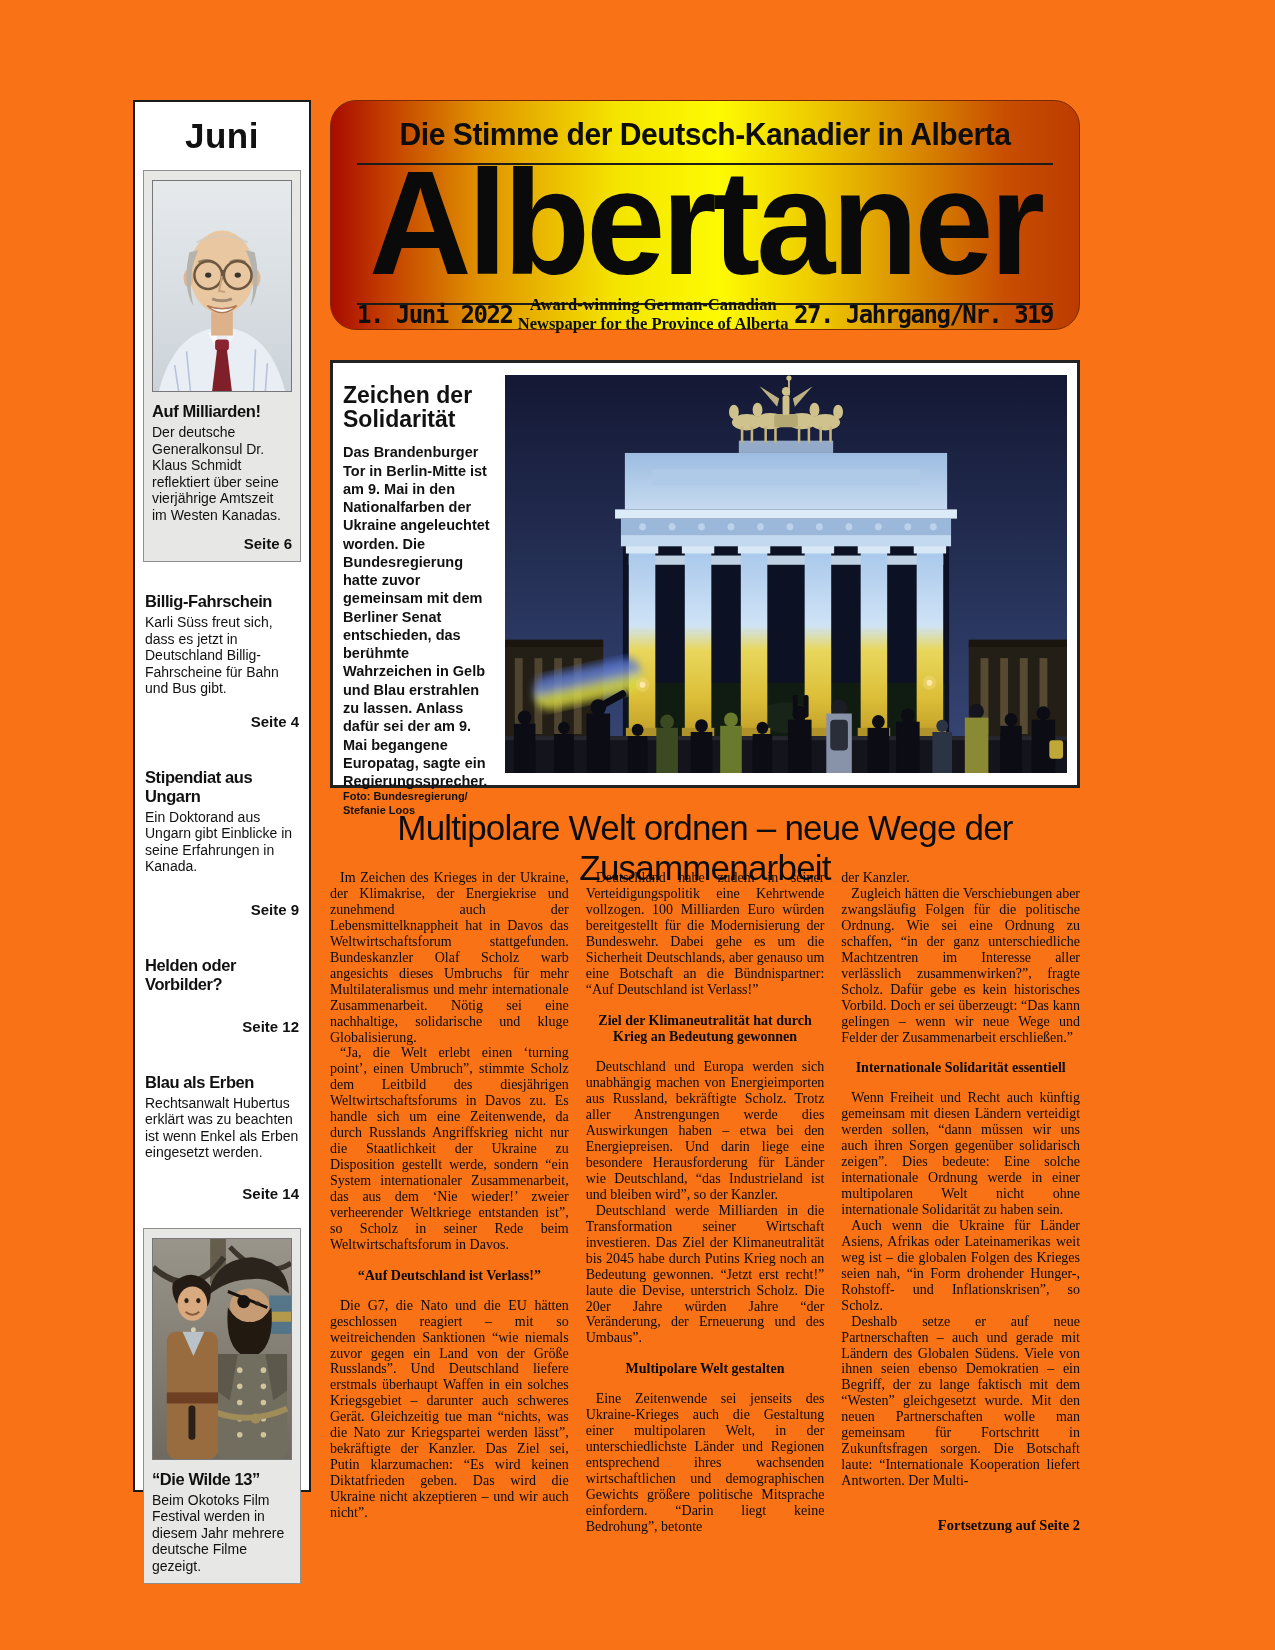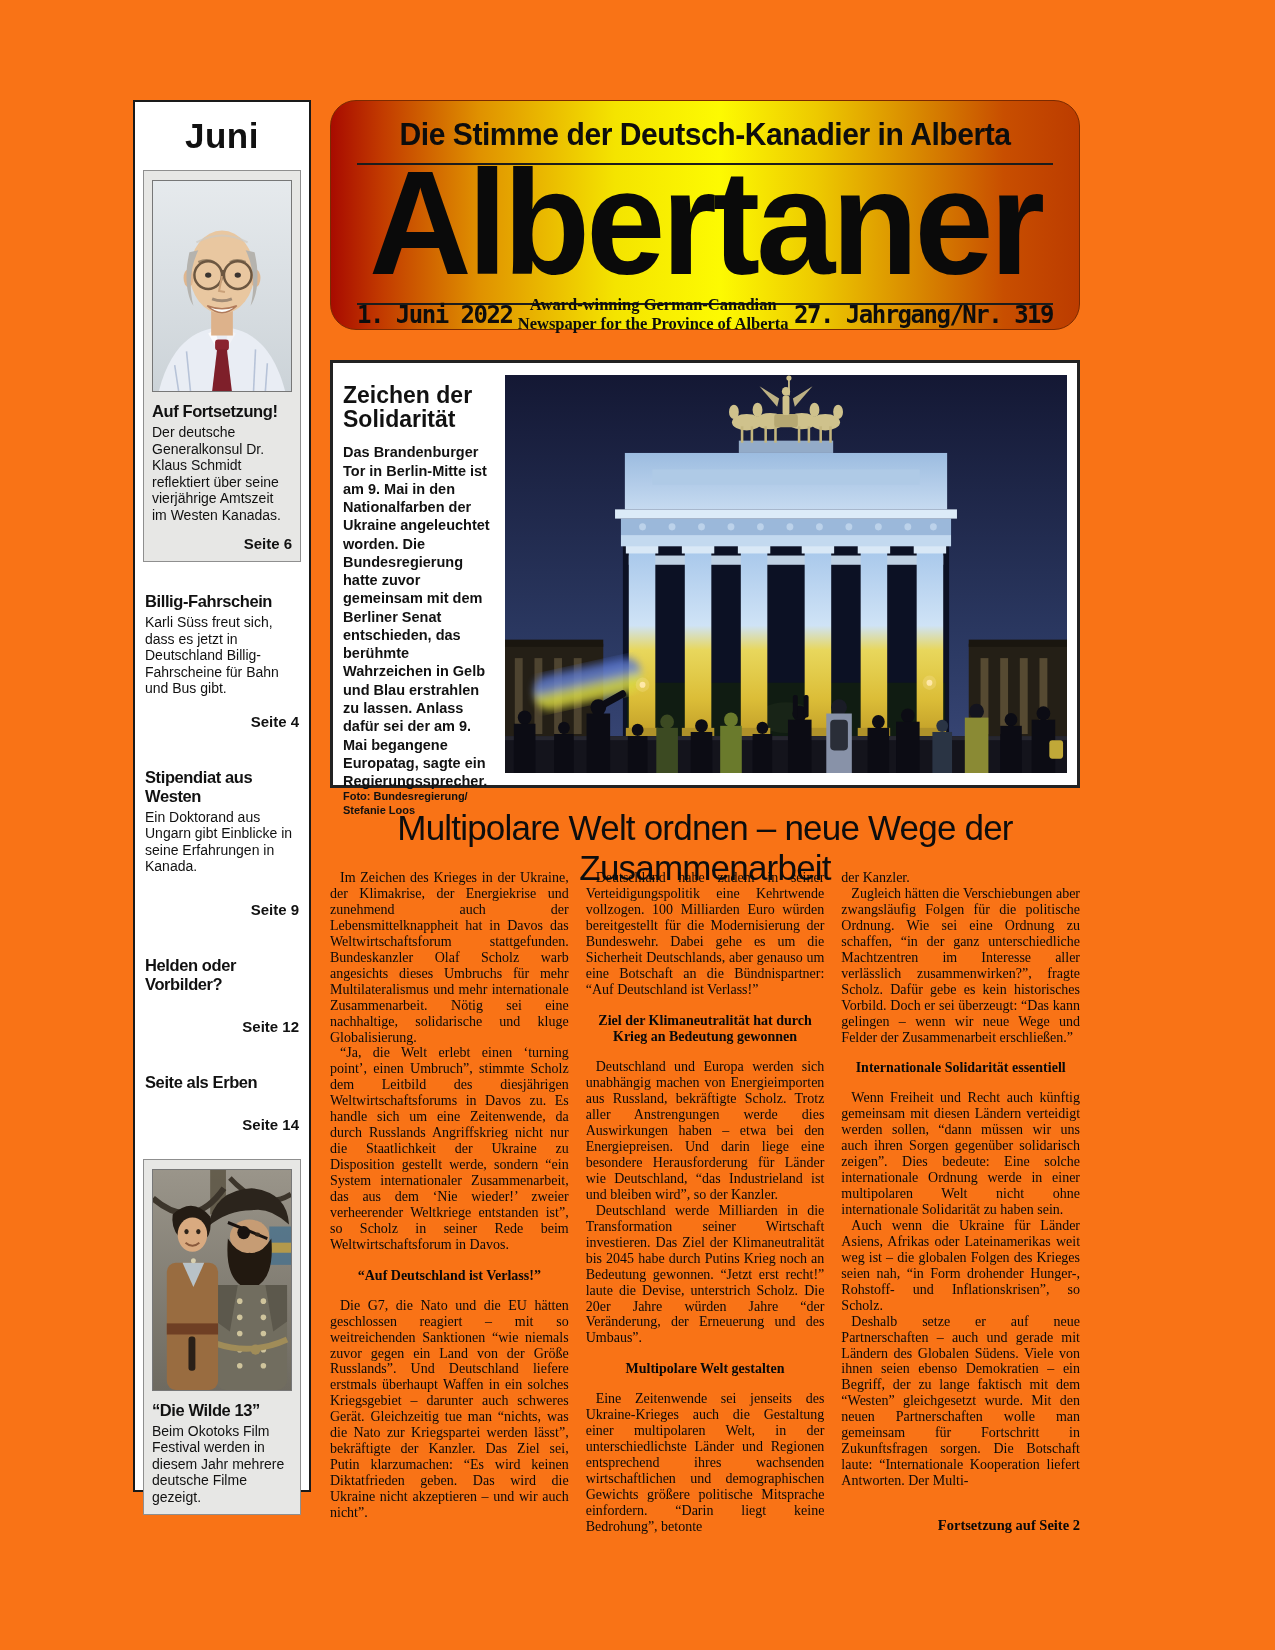--- a/index.html
+++ b/index.html
@@ -101,44 +101,45 @@
           <circle cx="56" cy="95" r="14" fill="none" stroke="#6b5640" stroke-width="2.5"></circle>
           <circle cx="86" cy="95" r="14" fill="none" stroke="#6b5640" stroke-width="2.5"></circle>
           <line x1="69" y1="91" x2="73" y2="91" stroke="#6b5640" stroke-width="2.5"></line>
           <ellipse cx="56" cy="95" rx="3.2" ry="2.6" fill="#3a3430"></ellipse>
           <ellipse cx="86" cy="95" rx="3.2" ry="2.6" fill="#3a3430"></ellipse>
           <path d="M70,96 L67,111 L73,112" stroke="#c9a078" stroke-width="2" fill="none"></path>
           <path d="M60,119 Q70,123 80,119" stroke="#a08a74" stroke-width="3" fill="none"></path>
           <path d="M55,126 Q70,140 85,126 Q70,132 55,126 Z" fill="#fdfdfb" stroke="#b07a5a" stroke-width="1.5"></path>
         </svg>
       </div>
-      <div class="teaser-title">Auf Fortsetzung!</div>
+      <div class="teaser-title">Auf Milliarden!</div>
       <div class="teaser-text">Der deutsche Generalkonsul Dr. Klaus Schmidt reflektiert über seine vierjährige Amtszeit im Westen Kanadas.</div>
       <div class="teaser-page">Seite 6</div>
     </div>
 
     <div class="white-teaser">
       <div class="teaser-title">Billig-Fahrschein</div>
       <div class="teaser-text">Karli Süss freut sich, dass es jetzt in Deutschland Billig-Fahrscheine für Bahn und Bus gibt.</div>
       <div class="teaser-page">Seite 4</div>
     </div>
 
     <div class="white-teaser">
-      <div class="teaser-title">Stipendiat aus Westen</div>
+      <div class="teaser-title">Stipendiat aus Ungarn</div>
       <div class="teaser-text">Ein Doktorand aus Ungarn gibt Einblicke in seine Erfahrungen in Kanada.</div>
       <div class="teaser-page" style="margin-top:26px;">Seite 9</div>
     </div>
 
     <div class="white-teaser">
       <div class="teaser-title">Helden oder Vorbilder?</div>
       <div class="teaser-page" style="margin-top:24px;">Seite 12</div>
     </div>
 
     <div class="white-teaser">
-      <div class="teaser-title">Seite als Erben</div>
+      <div class="teaser-title">Blau als Erben</div>
+      <div class="teaser-text">Rechtsanwalt Hubertus erklärt was zu beachten ist wenn Enkel als Erben eingesetzt werden.</div>
       <div class="teaser-page" style="margin-top:24px;">Seite 14</div>
     </div>
 
     <div class="gray-box" style="margin-top:22px;">
       <div class="photo-frame pf-pirates">
         <svg viewBox="0 0 140 218" preserveAspectRatio="none">
           <defs>
             <linearGradient id="dbg" x1="0" y1="0" x2="0" y2="1">
               <stop offset="0" stop-color="#9a958a"></stop>
                 <stop offset="1" stop-color="#6e6a60"></stop>

